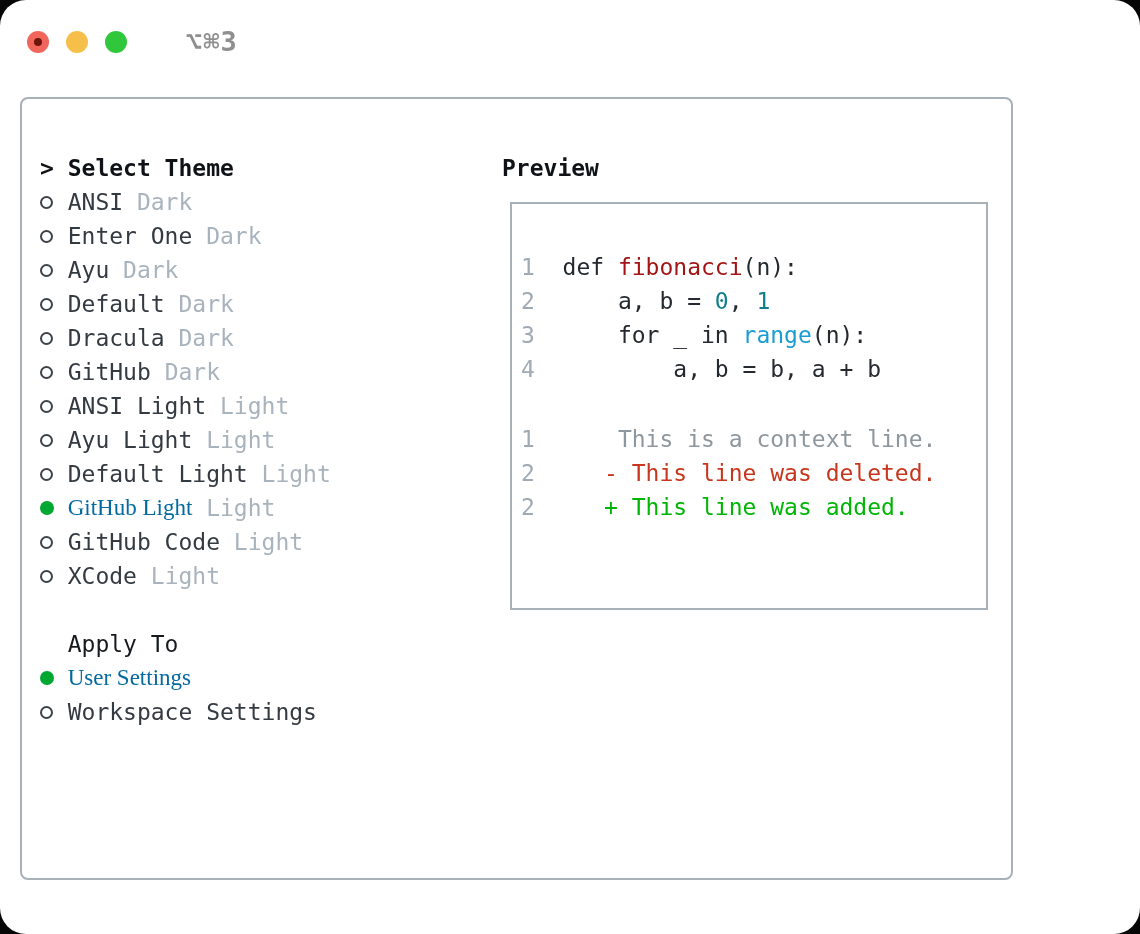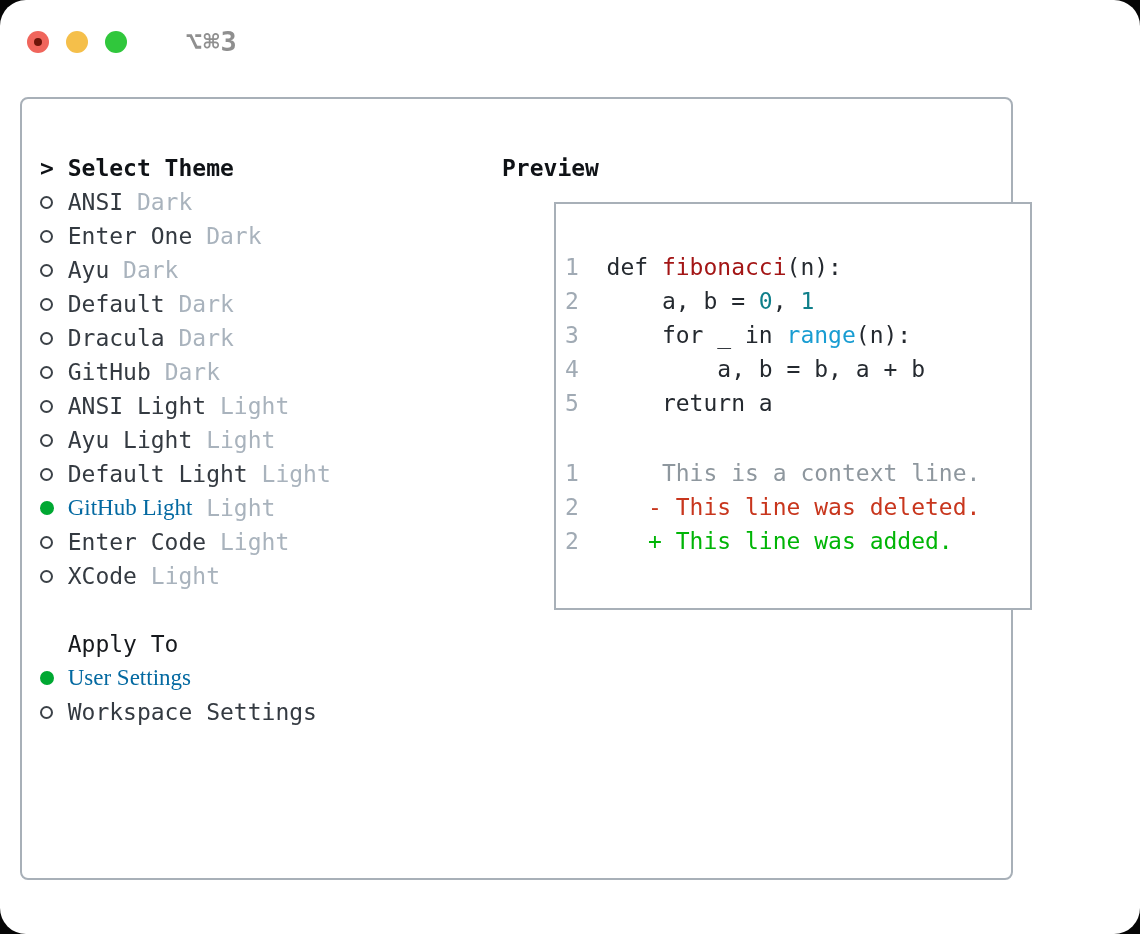--- a/index.html
+++ b/index.html
@@ -72,21 +72,20 @@
   .preview-header {
     position:absolute; left:480px; top:52px;
     height:34px; display:flex; align-items:center;
     font-size:23px; font-weight:bold; color:#0f1216;
   }
   .preview-box {
     position:absolute; left:488px; top:103px;
     width:478px; height:408px;
     border:2px solid #a8b0b8;
     background:#ffffff;
-    margin-left:44px;
   }
   .codewrap { position:absolute; left:9px; top:46px; font-size:23px; }
   .cline { height:34px; line-height:34px; white-space:pre; }
   .num {
     display:inline-block; width:1ch; margin-right:2ch;
     color:#a0aab4;
   }
   .seg-fg      { color:#24292f; }
   .seg-func    { color:#a31515; }
   .seg-num     { color:#0f7f8a; }
@@ -162,21 +161,21 @@
         <span class="name">Default Light</span>
         <span class="tag">Light</span>
       </div>
       <div class="row selected">
         <span class="marker"><span class="ring filled"></span></span>
         <span class="name">GitHub Light</span>
         <span class="tag">Light</span>
       </div>
       <div class="row">
         <span class="marker"><span class="ring"></span></span>
-        <span class="name">Enter Code</span>
+        <span class="name">GitHub Code</span>
         <span class="tag">Light</span>
       </div>
       <div class="row">
         <span class="marker"><span class="ring"></span></span>
         <span class="name">XCode</span>
         <span class="tag">Light</span>
       </div>
 
       <div class="spacer"></div>
 
@@ -203,21 +202,20 @@
       <div class="codewrap">
 
         <div class="cline"><span class="num">1</span><span class="seg-fg">def </span><span class="seg-func">fibonacci</span><span class="seg-fg">(n):</span></div>
 
         <div class="cline"><span class="num">2</span><span class="seg-fg">    a, b = </span><span class="seg-num">0</span><span class="seg-fg">, </span><span class="seg-num">1</span></div>
 
         <div class="cline"><span class="num">3</span><span class="seg-fg">    for _ in </span><span class="seg-builtin">range</span><span class="seg-fg">(n):</span></div>
 
         <div class="cline"><span class="num">4</span><span class="seg-fg">        a, b = b, a + b</span></div>
 
-        <div class="cline"><span class="num">5</span><span class="seg-fg">    return a</span></div>
 
         <div class="diffwrap">
           <div class="cline"><span class="num">1</span><span class="seg-ctx">    This is a context line.</span></div>
           <div class="cline"><span class="num">2</span><span class="seg-del">   - This line was deleted.</span></div>
           <div class="cline"><span class="num">2</span><span class="seg-add">   + This line was added.</span></div>
         </div>
 
       </div>
     </div>
 

